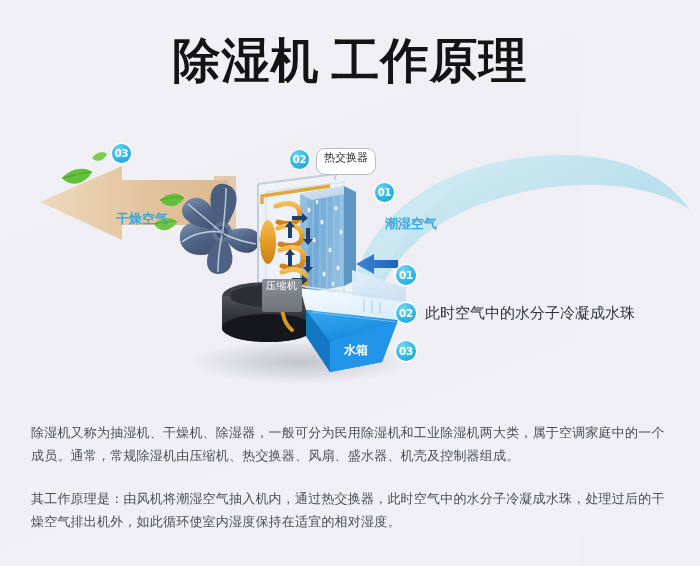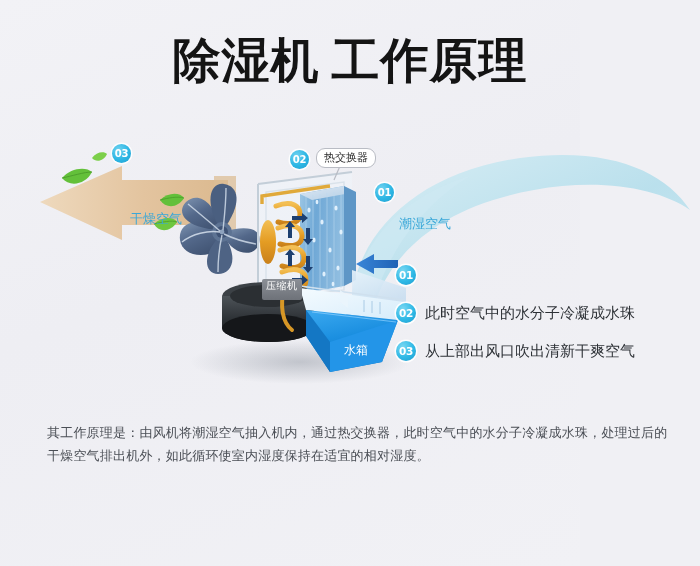--- a/index.html
+++ b/index.html
@@ -52,57 +52,57 @@
     left: 0;
     top: 0;
   }
 
   
   .dlabel {
     position: absolute;
     font-size: 12px;
     color: #39a7d8;
     white-space: nowrap;
-    font-weight: normal;
-    margin-left: 14px;
+    font-weight: bold;
   }
   .dlabel.white {
     color: #ffffff;
     font-size: 12px;
+    padding-left: 14px;
   }
   .badge-sm {
     position: absolute;
     width: 19px;
     height: 19px;
     border-radius: 50%;
     background: radial-gradient(circle at 35% 30%, #6fd2f0 0%, #2cb6e4 55%, #1f9fd0 100%);
     color: #ffffff;
     font-size: 10px;
     line-height: 19px;
     text-align: center;
     font-weight: bold;
     letter-spacing: -0.3px;
     box-shadow: 0 0 0 1.5px rgba(255,255,255,0.85);
   }
   .tooltip-box {
     position: absolute;
     background: #ffffff;
     border: 1.2px solid #b9bcc4;
     border-radius: 9px;
-    padding: 2px 7px 3px 7px;
+    padding: 2px 7px 10px 7px;
     font-size: 11px;
     color: #2b2b2b;
     white-space: nowrap;
     line-height: 13px;
   }
   .tag-box {
     position: absolute;
     background: linear-gradient(180deg, #8b8f96 0%, #6e7279 100%);
     border-radius: 2px;
-    padding: 1px 4px 8px 4px;
+    padding: 1px 4px 20px 4px;
     font-size: 10px;
     color: #ffffff;
     white-space: nowrap;
     line-height: 12px;
     letter-spacing: 0.5px;
   }
 
   
   .legend {
     position: absolute;
@@ -144,21 +144,21 @@
     top: 421px;
     width: 645px;
   }
   .para {
     font-size: 13px;
     line-height: 23px;
     color: #4a4e55;
     margin: 0 0 20px 0;
     letter-spacing: 0.2px;
   }
-  .para:last-child { margin-bottom: 0; margin-left: 16px; }
+  .para:last-child { margin-bottom: 0; }
 </style>
 </head>
 <body>
 
 <div id="page">
 
   <div class="title">
     <span class="t-a">除湿机</span><span class="t-b">工作原理</span>
   </div>
 
@@ -363,21 +363,21 @@
   <div class="legend">
     <div class="legend-row">
       <span class="legend-badge">01</span>
     </div>
     <div class="legend-row">
       <span class="legend-badge">02</span>
       <span class="legend-text">此时空气中的水分子冷凝成水珠</span>
     </div>
     <div class="legend-row">
       <span class="legend-badge">03</span>
-      <span class="legend-text">从上部出风口吹出清新干爽空气</span>
     </div>
   </div>
 
   <div class="body-copy">
+    <p class="para">除湿机又称为抽湿机、干燥机、除湿器，一般可分为民用除湿机和工业除湿机两大类，属于空调家庭中的一个成员。通常，常规除湿机由压缩机、热交换器、风扇、盛水器、机壳及控制器组成。</p>
     <p class="para">其工作原理是：由风机将潮湿空气抽入机内，通过热交换器，此时空气中的水分子冷凝成水珠，处理过后的干燥空气排出机外，如此循环使室内湿度保持在适宜的相对湿度。</p>
   </div>
 
 </div>
 
 </body></html>

